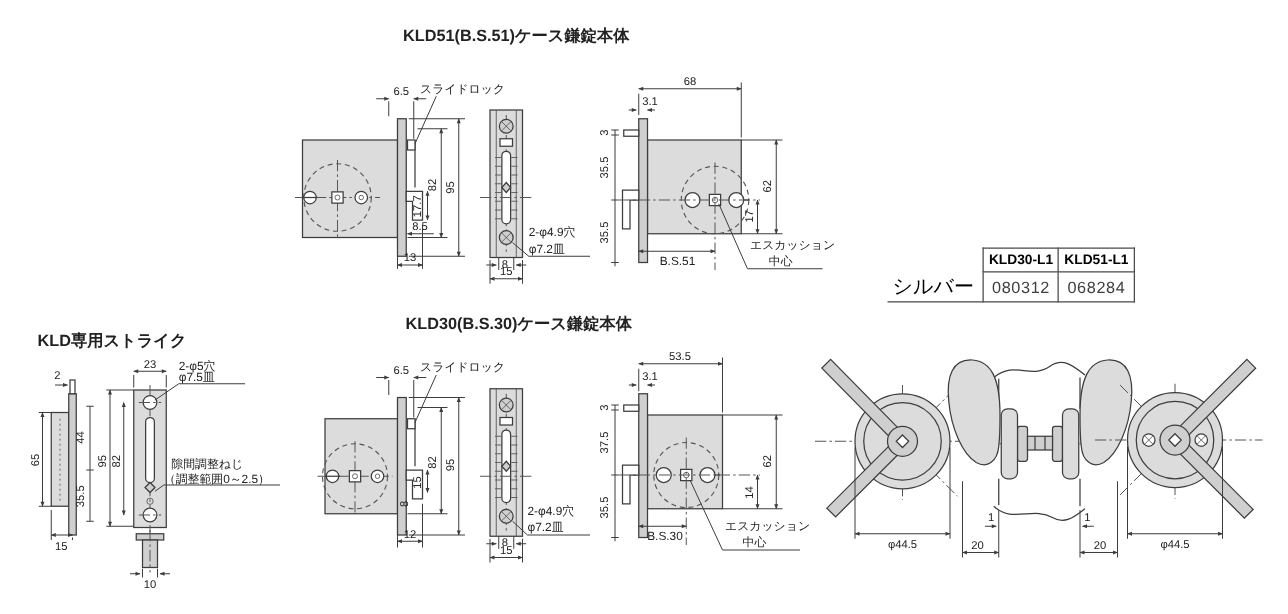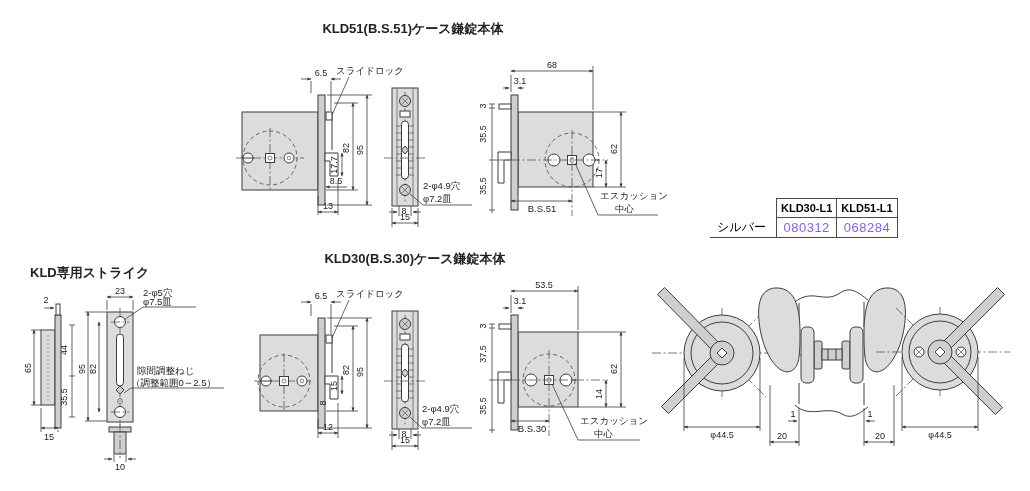--- a/index.html
+++ b/index.html
@@ -16,22 +16,22 @@
   .fillw{fill:#ffffff;stroke:#3d3d3d;stroke-width:1;}
   .dim{stroke:#3d3d3d;stroke-width:0.8;fill:none;}
   .cl{stroke:#555;stroke-width:0.8;fill:none;stroke-dasharray:9 2.5 2 2.5;}
   .dash{stroke:#555;stroke-width:0.9;fill:none;stroke-dasharray:4 3;}
   .dot{stroke:#666;stroke-width:0.8;fill:none;stroke-dasharray:1.5 2.5;}
   .parts-table{position:absolute;left:710px;top:198px;}
   .parts-table table{border-collapse:collapse;}
   .parts-table th,.parts-table td{border:1px solid #4a4a4a;font-size:11px;height:16px;padding:1px 4px;}
   .parts-table th{font-weight:600;width:50px;text-align:center;white-space:nowrap;}
   .parts-table .blank{border:none;width:58px;}
-  .parts-table .rowlab{border-left:none;border-top:none;text-align:center;font-size:12px;padding-right:7px;white-space:nowrap;}
-  .parts-table .val{color:#8b5cf6;font-size:13px;text-align:center;letter-spacing:0.5px;}
+  .parts-table .rowlab{border-left:none;border-top:none;text-align:left;font-size:16px;padding-right:7px;white-space:nowrap;}
+  .parts-table .val{color:#404040;font-size:13px;text-align:center;letter-spacing:0.5px;}
 </style>
 </head>
 <body>
 
 <div id="canvas">
 
 <svg width="1030" height="491" viewBox="0 0 1030 491">
   <defs>
     <marker id="ar" viewBox="0 0 10 10" refX="9" refY="5" markerWidth="8" markerHeight="5" orient="auto-start-reverse">
       <path d="M0,1 L10,5 L0,9 z" fill="#3d3d3d"></path>

